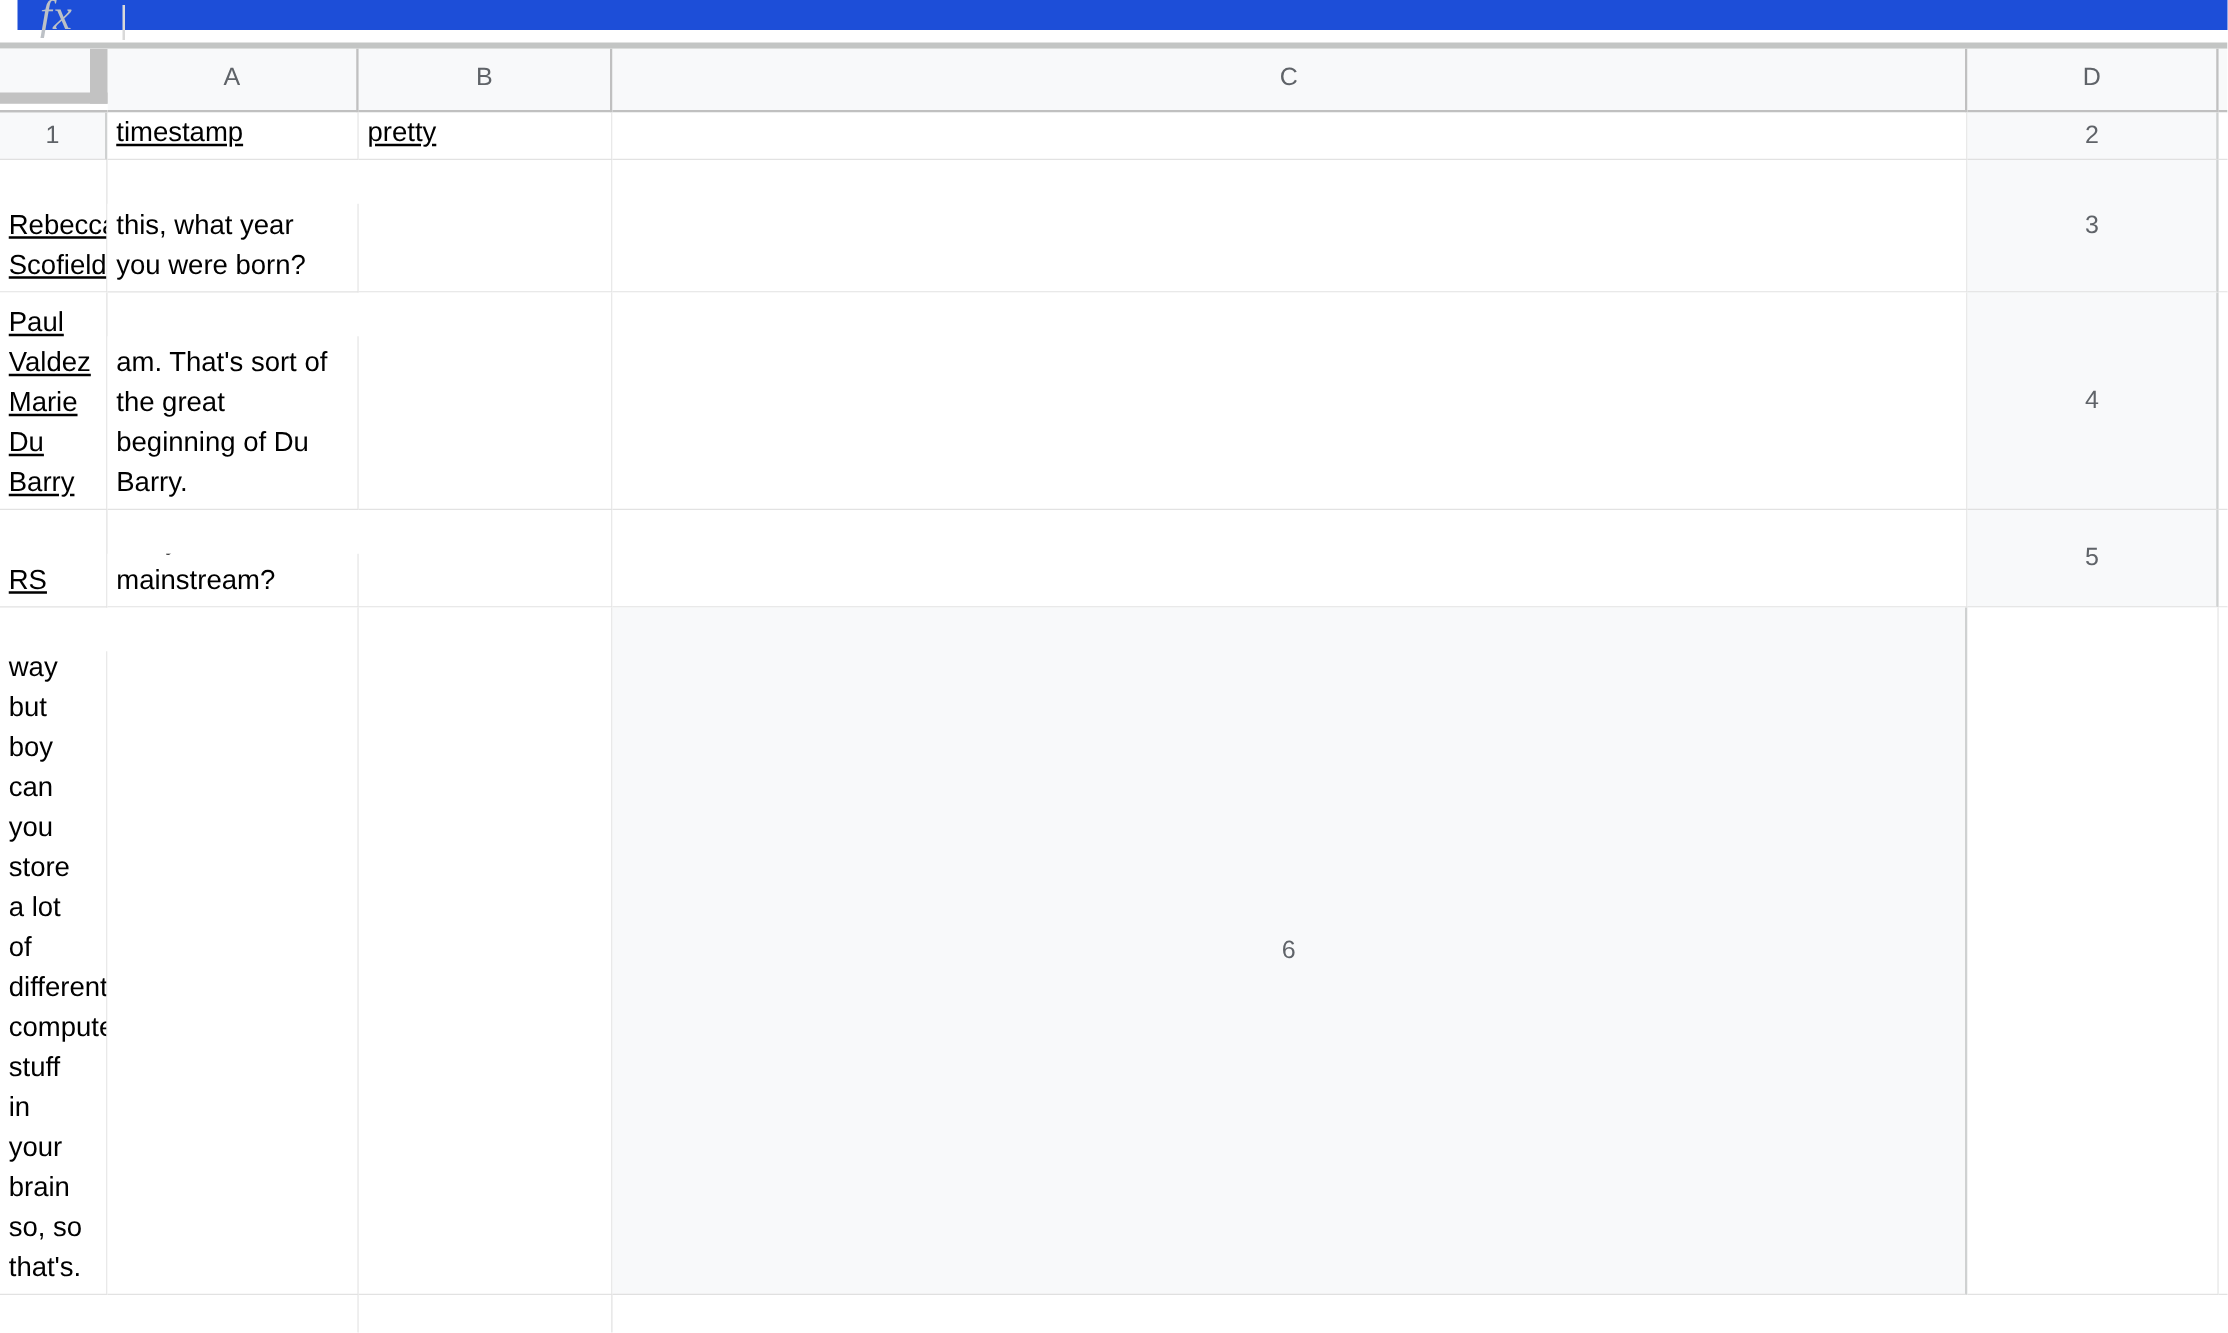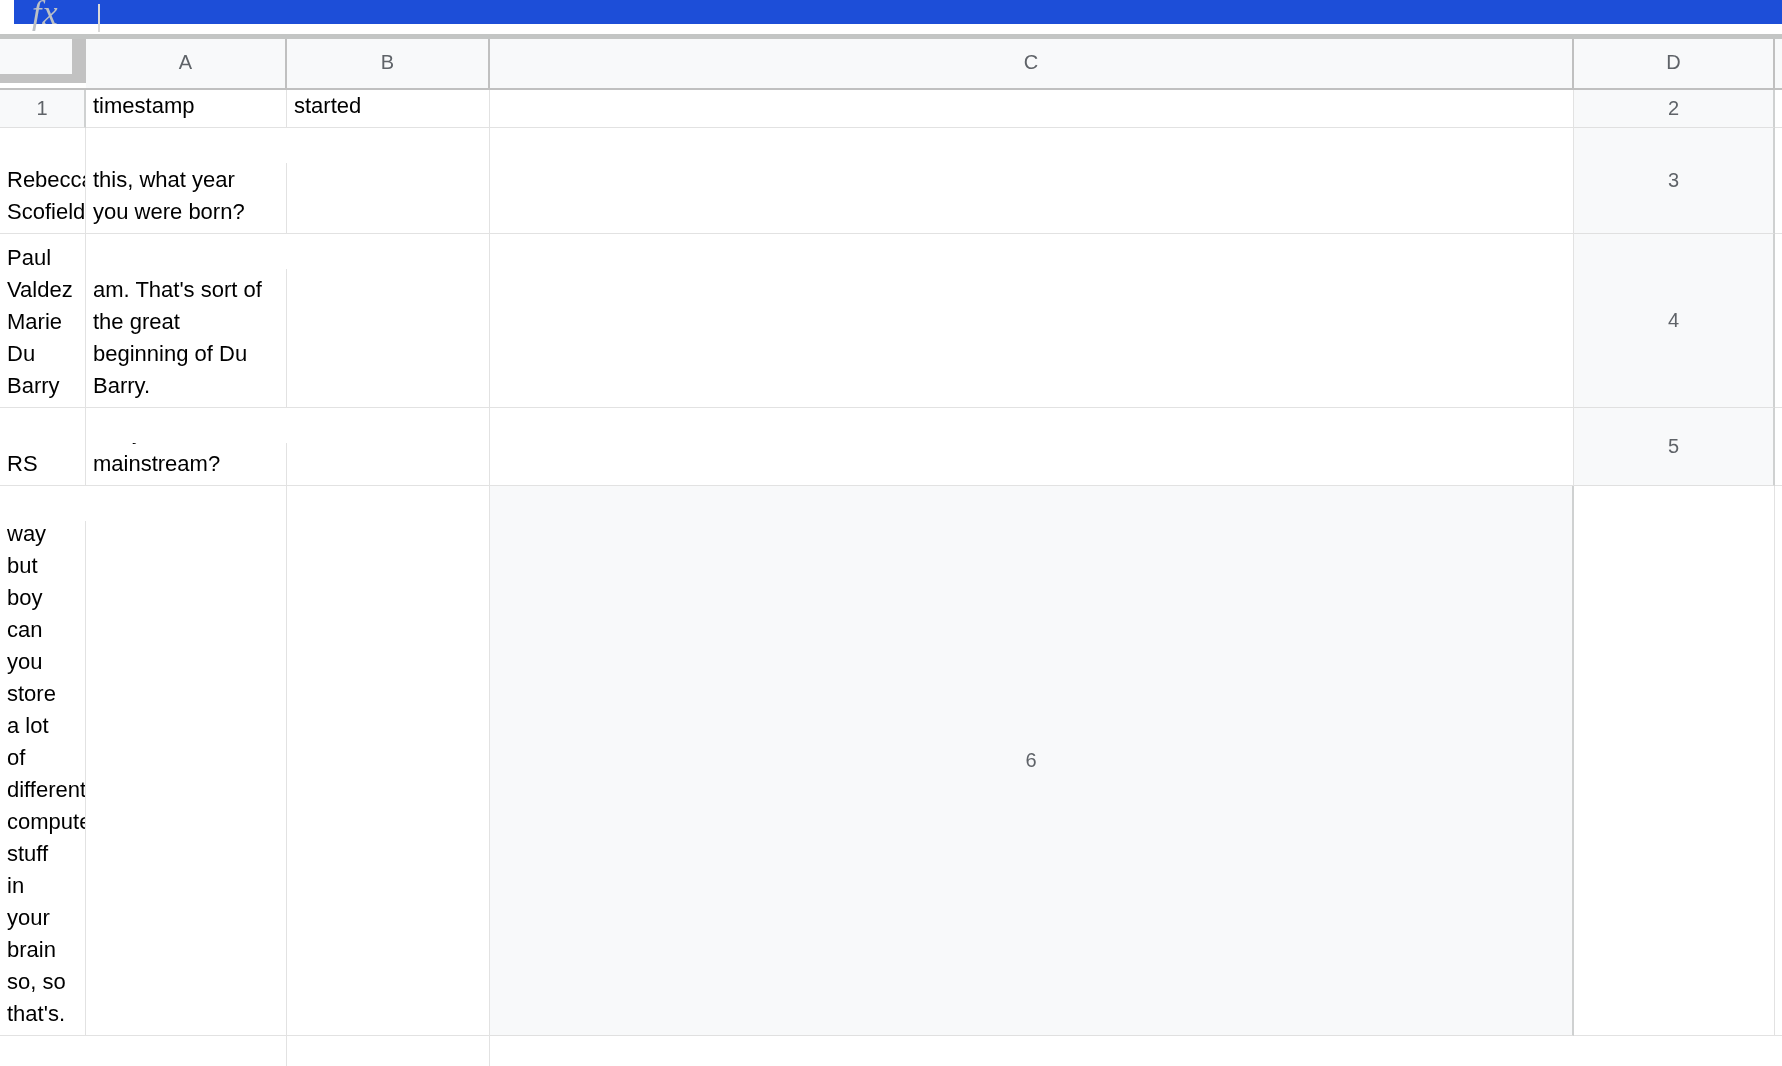--- a/index.html
+++ b/index.html
@@ -34,21 +34,21 @@
     grid-template-rows:51px 38px 106px 174px 78px 550px 40px;
   }
   .cell{
     box-sizing:border-box;background:#fff;
     border-right:1px solid #e2e2e2;border-bottom:1px solid #e2e2e2;
     font-size:22px;line-height:32px;
     display:flex;flex-direction:column;justify-content:flex-end;
     overflow:hidden;
   }
   .cell.words{padding:0 14px 5px 7px;margin-top:35px;}
-  .cell.plain{padding:14px 6px 5px 7px;white-space:pre-line;}
+  .cell.plain{padding:14px 6px 5px 7px;white-space:pre-line;text-decoration:underline;}
   
   .colhead{
     box-sizing:border-box;background:#f8f9fa;
     border-right:2px solid #c0c0c0;border-bottom:2px solid #c0c0c0;
     display:flex;align-items:center;justify-content:center;
     font-size:20px;color:#5f6368;padding-bottom:2px;
   }
   .colhead.last{border-right:none;}
   .corner-wrap{
     box-sizing:border-box;position:relative;background:#fff;
@@ -83,21 +83,21 @@
     <div class="corner-box"></div>
   </div>
   <div class="colhead">A</div>
   <div class="colhead">B</div>
   <div class="colhead">C</div>
   <div class="colhead">D</div>
   <div class="colhead last"></div>
 
   <div class="rowhead">1</div>
   <div class="cell plain">timestamp</div>
-  <div class="cell plain">started</div>
+  <div class="cell plain">pretty</div>
   <div class="cell"></div>
 
   <div class="rowhead">2</div>
   <div class="cell plain"></div>
   <div class="cell plain">Rebecca
 Scofield</div>
   <div class="cell words">It's April 1st at the Texas Tradition Rodeo 2017 outside of Dallas. This is Rebecca Scofield and I'm here with Paul and your stage name is Maria Antoinette Du Barry. So could you tell me first, and I'm sorry for this, what year you were born?</div>
   <div class="cell plain"></div>
   <div class="cell"></div>
 

